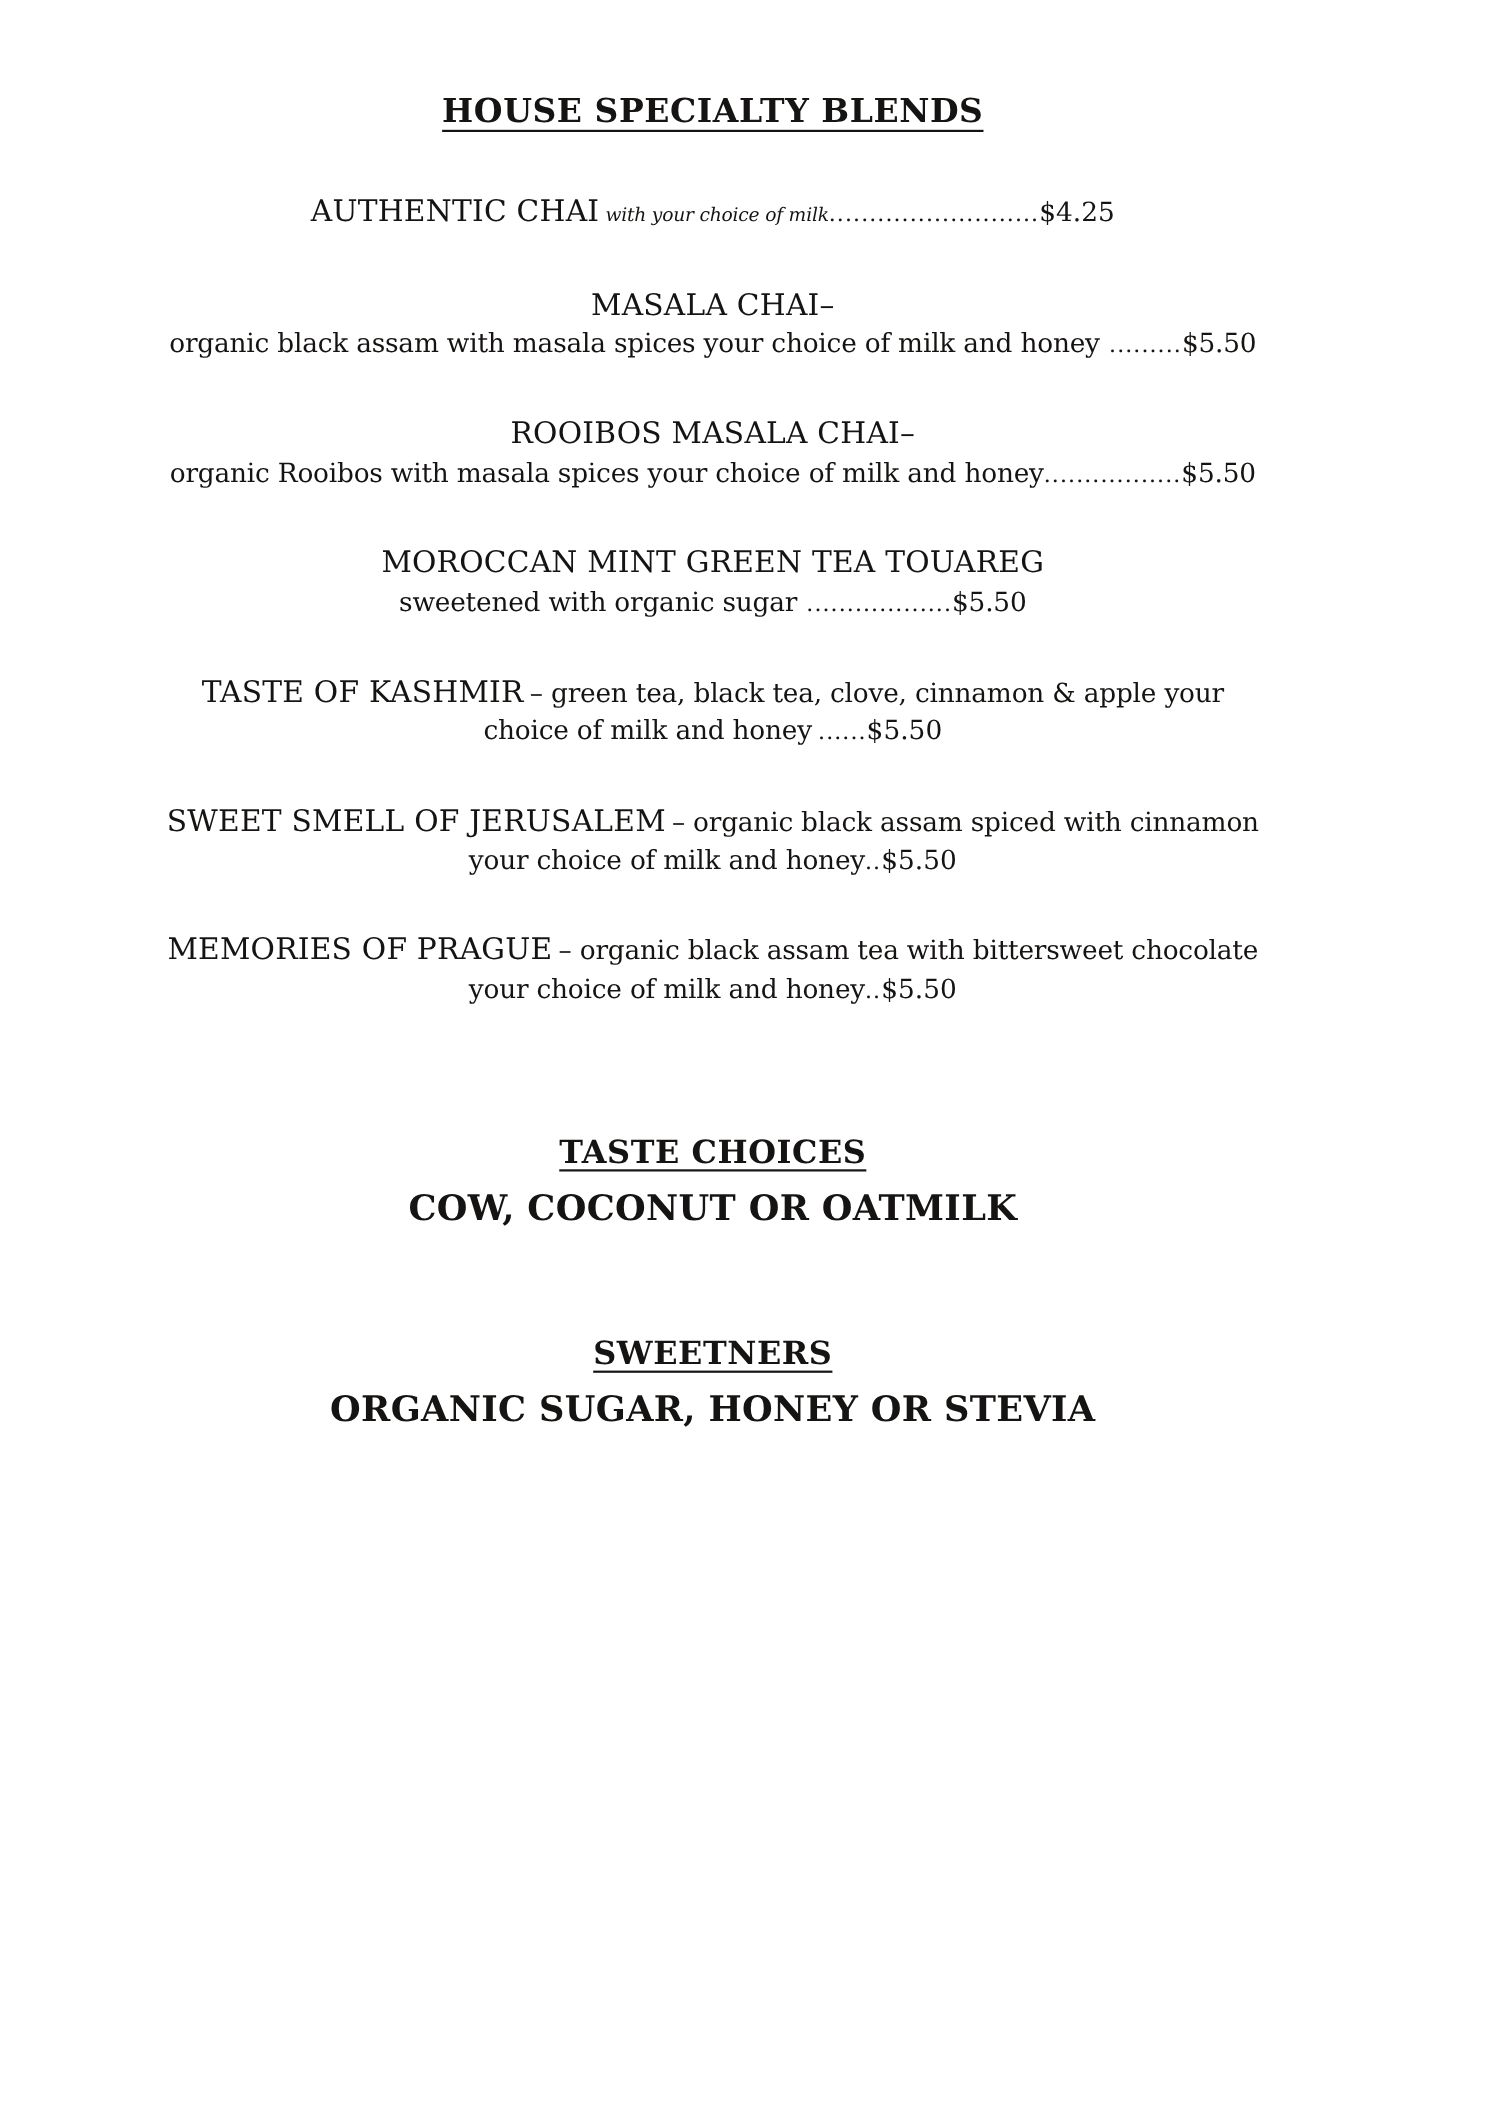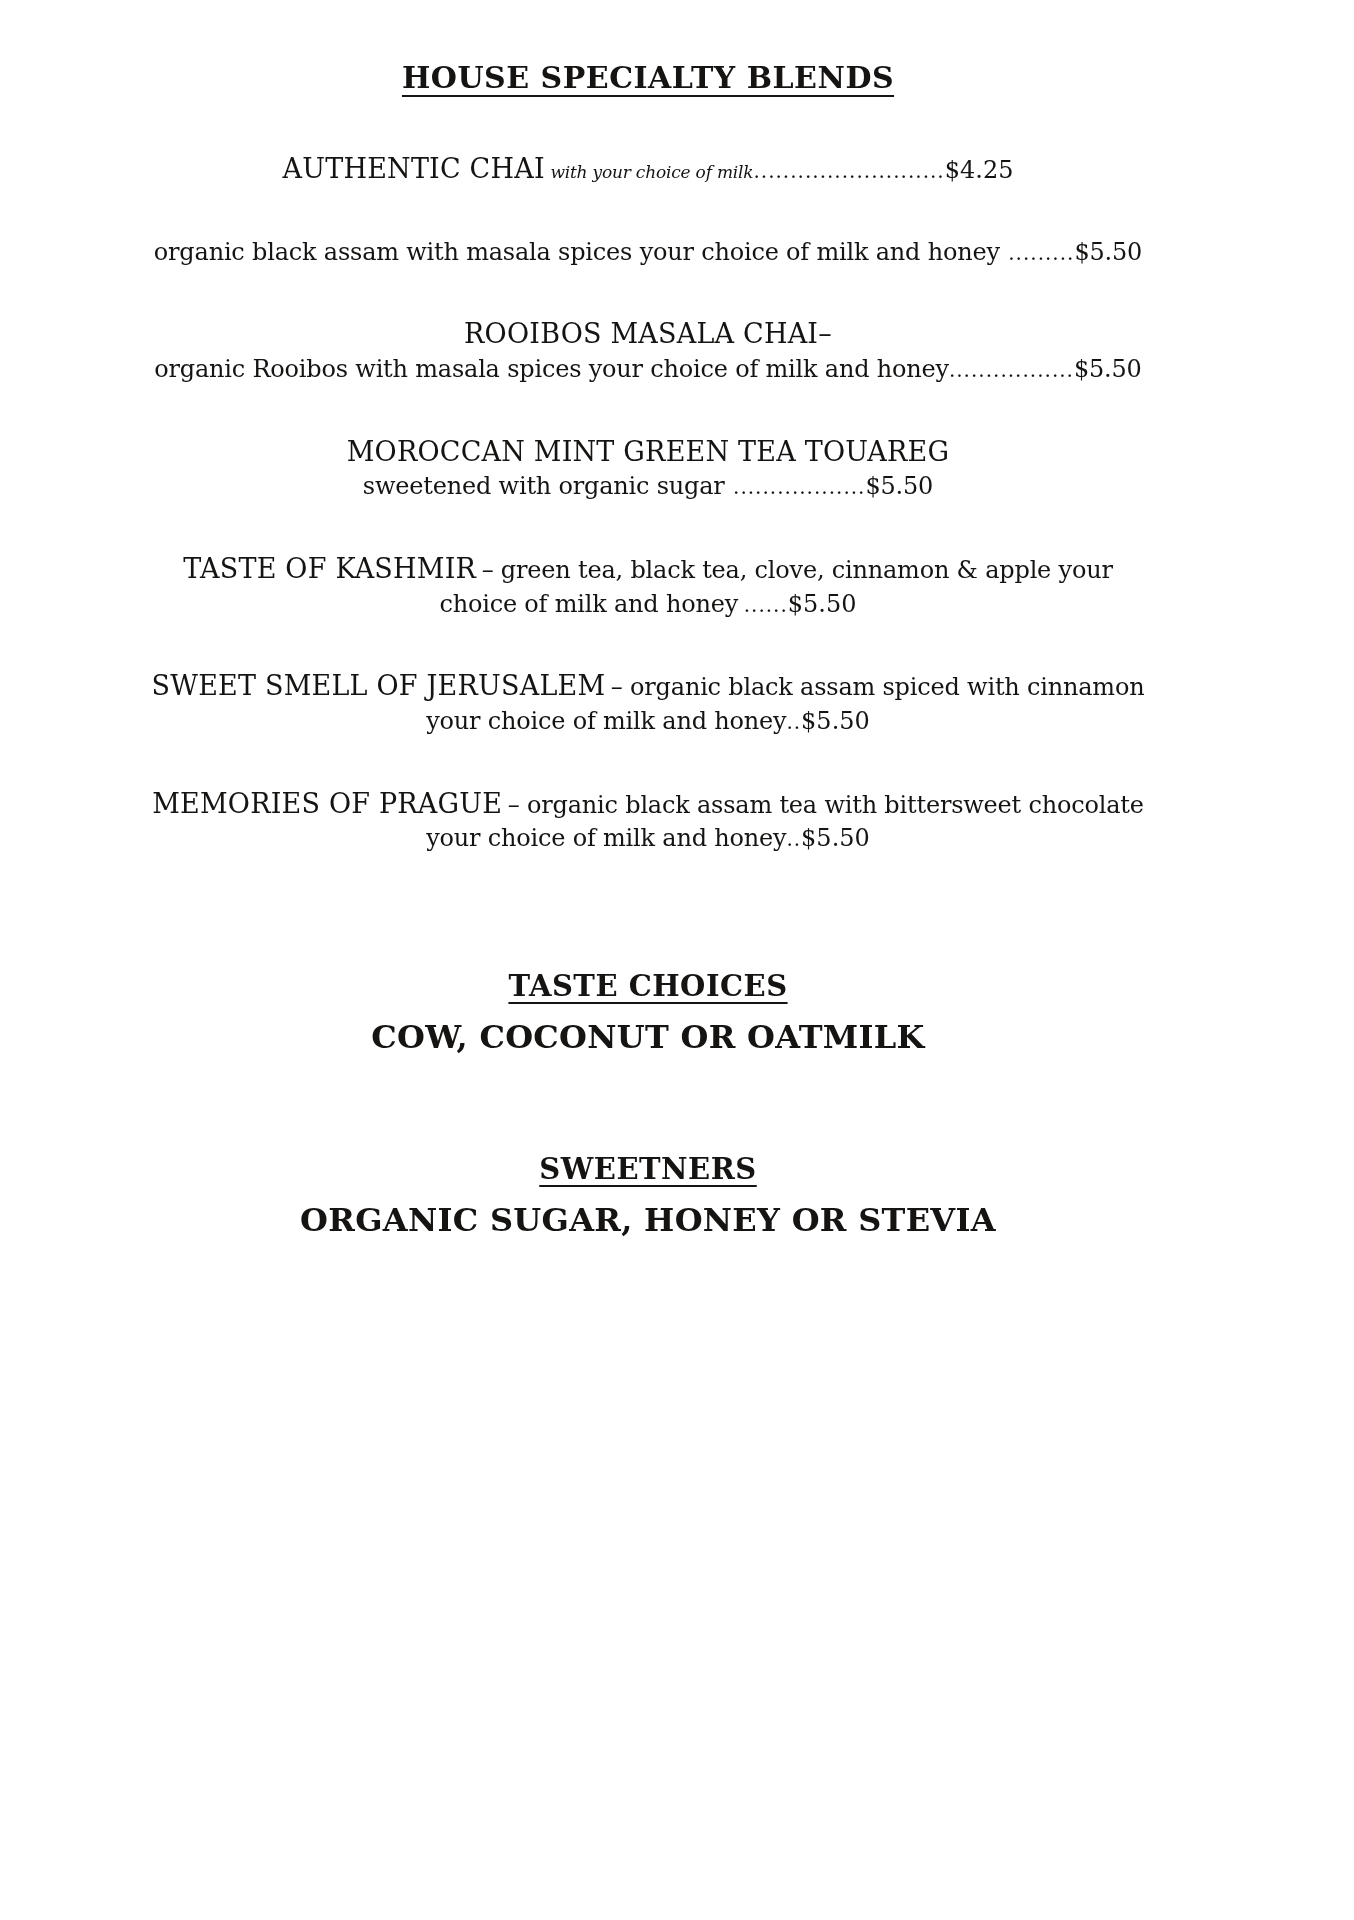--- a/index.html
+++ b/index.html
@@ -11,21 +11,21 @@
     width: 1354px;
     height: 1920px;
     color: #161412;
     font-family: "DejaVu Serif", "Liberation Serif", serif;
     -webkit-font-smoothing: antialiased;
   }
   .page {
     box-sizing: border-box;
     width: 1296px;
     height: 1920px;
-    padding-top: 60px;
+    padding-top: 84px;
     text-align: center;
     overflow: hidden;
   }
   .menu-title {
     font-size: 30px;
     font-weight: bold;
     letter-spacing: 0.5px;
     margin: 0 auto 56px auto;
     text-decoration: underline;
     text-underline-offset: 7px;
@@ -89,20 +89,21 @@
 
 <div class="page">
 
   <h1 class="menu-title">HOUSE SPECIALTY BLENDS</h1>
 
   <div class="item">
     <span class="item-name">AUTHENTIC CHAI</span><span class="sp"></span><span class="item-desc-italic">with your choice of milk</span><span class="leader">..........................</span><span class="price">$4.25</span>
   </div>
 
   <div class="item">
+    <div class="item-heading">MASALA CHAI–</div>
     <div class="item-body"><span>organic black assam with masala spices your choice of milk and honey</span><span class="sp"></span><span class="leader">.........</span><span class="price">$5.50</span></div>
   </div>
 
   <div class="item">
     <div class="item-heading">ROOIBOS MASALA CHAI–</div>
     <div class="item-body"><span>organic Rooibos with masala spices your choice of milk and honey</span><span class="leader">.................</span><span class="price">$5.50</span></div>
   </div>
 
   <div class="item">
     <div class="item-heading">MOROCCAN MINT GREEN TEA TOUAREG</div>

